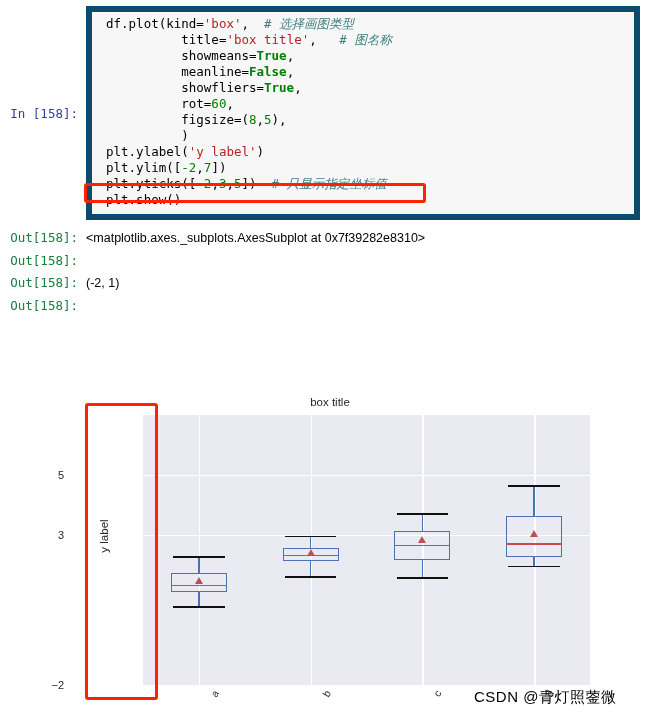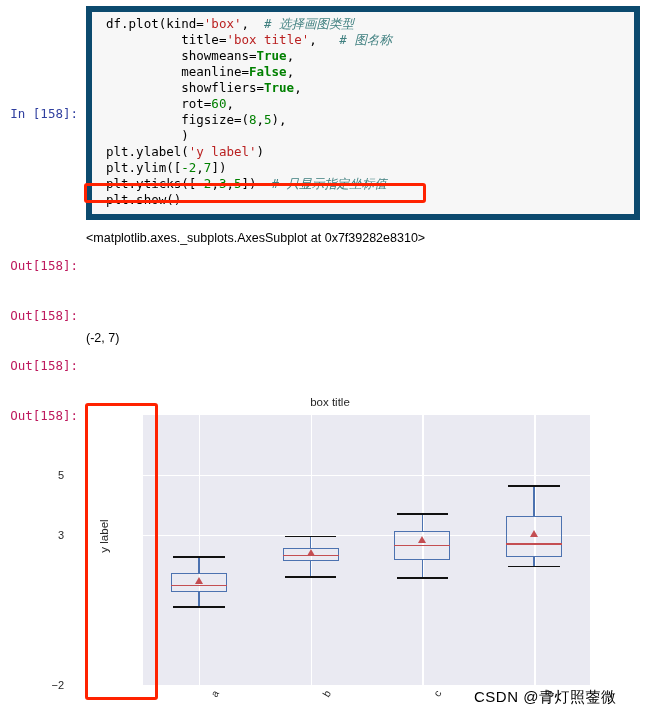--- a/index.html
+++ b/index.html
@@ -16,21 +16,21 @@
   .prompt{
     width:86px;flex:0 0 86px;
     text-align:right;
     padding-right:8px;
     box-sizing:border-box;
     font-family:"DejaVu Sans Mono","Liberation Mono",monospace;
     font-size:12.5px;
     color:#303F9F;
     white-space:pre;
   }
-  .prompt.out{color:#be185d;margin-top:28px;}
+  .prompt.out{color:#15803d;}
   .input-area{
     flex:1 1 auto;
     background:#f7f7f7;
     border:6px solid #0c4a6e;
     box-sizing:border-box;
     padding:4px 6px 6px 14px;
     margin-right:20px;
   }
   pre.code{
     margin:0;
@@ -164,21 +164,21 @@
 <div id="outputs" style="margin-top:10px;">
     <div class="out-row" style="margin-top: 2px;">
       <div class="prompt out">Out[158]:</div>
       <pre class="outtext">&lt;matplotlib.axes._subplots.AxesSubplot at 0x7f39282e8310&gt;</pre>
     </div>
     <div class="out-row" style="margin-top: 7px;">
       <div class="prompt out">Out[158]:</div>
     </div>
     <div class="out-row" style="margin-top: 7px;">
       <div class="prompt out">Out[158]:</div>
-      <pre class="outtext">(-2, 7)</pre>
+      <pre class="outtext">(-2, 1)</pre>
     </div>
     <div class="out-row" style="margin-top: 7px;">
       <div class="prompt out">Out[158]:</div>
     </div>
   </div>
 
 <div class="figure">
   <div class="fig-title">box title</div>
   <div class="ylabel">y label</div>
   <div class="plot-area" id="plot-area">

